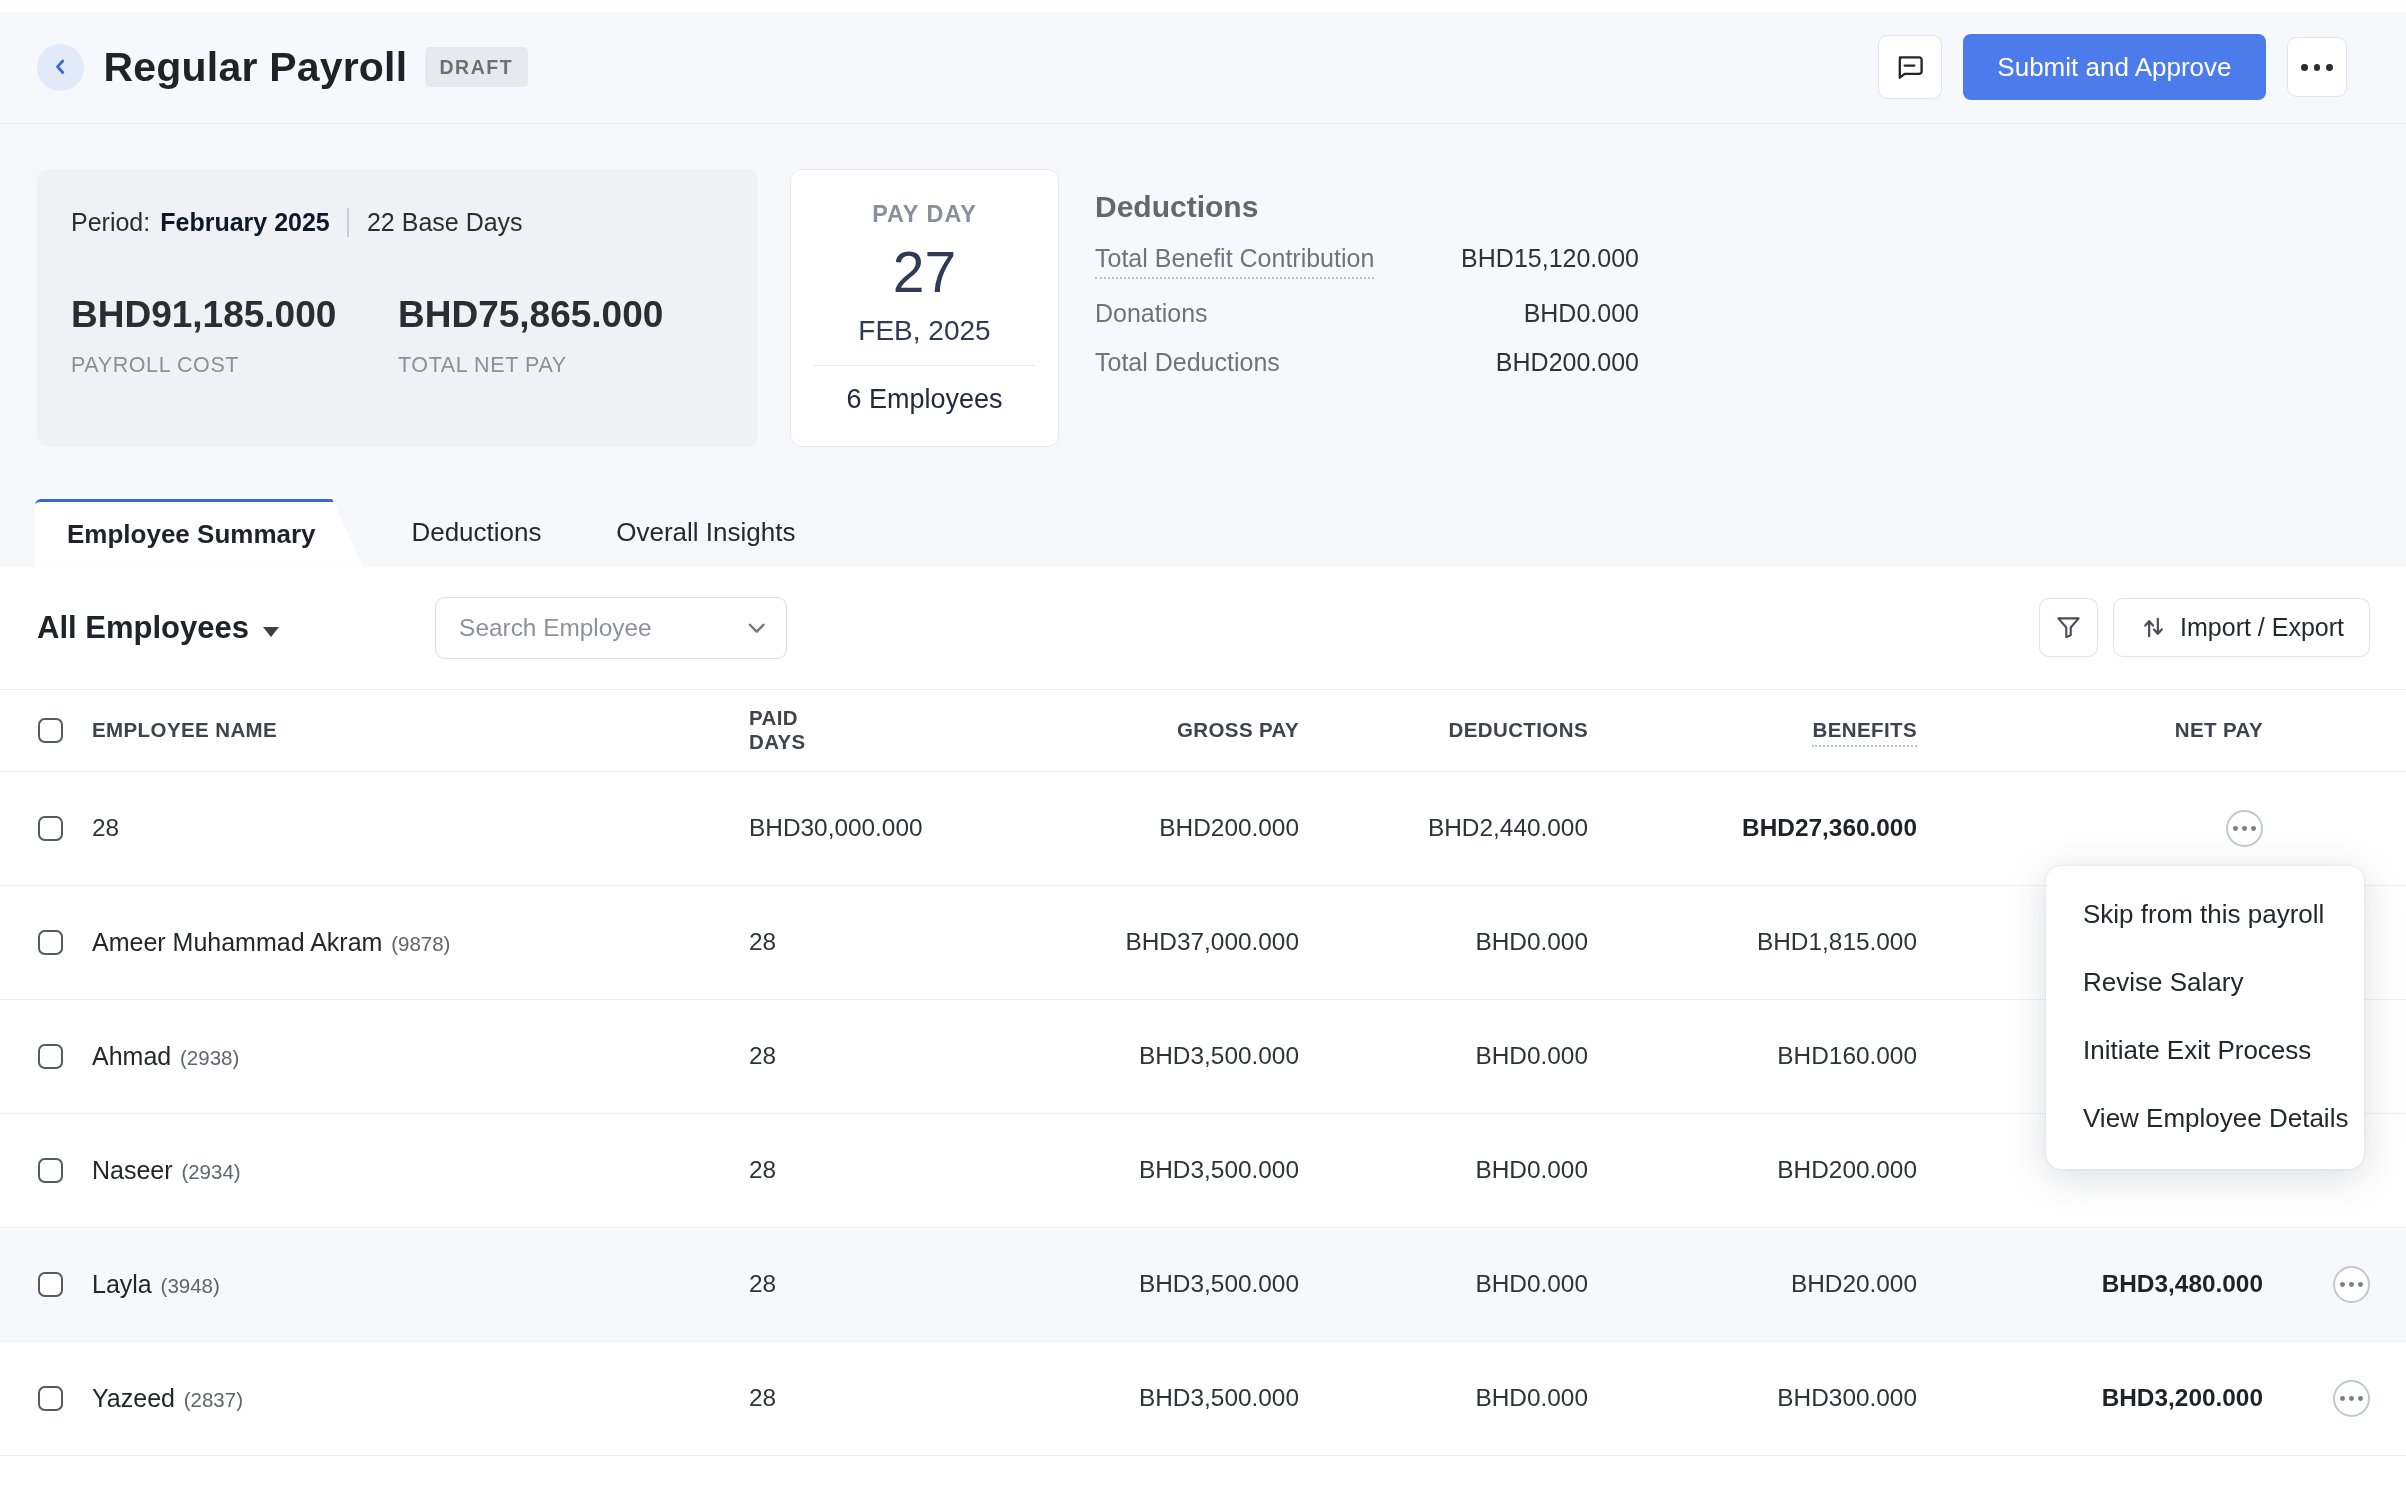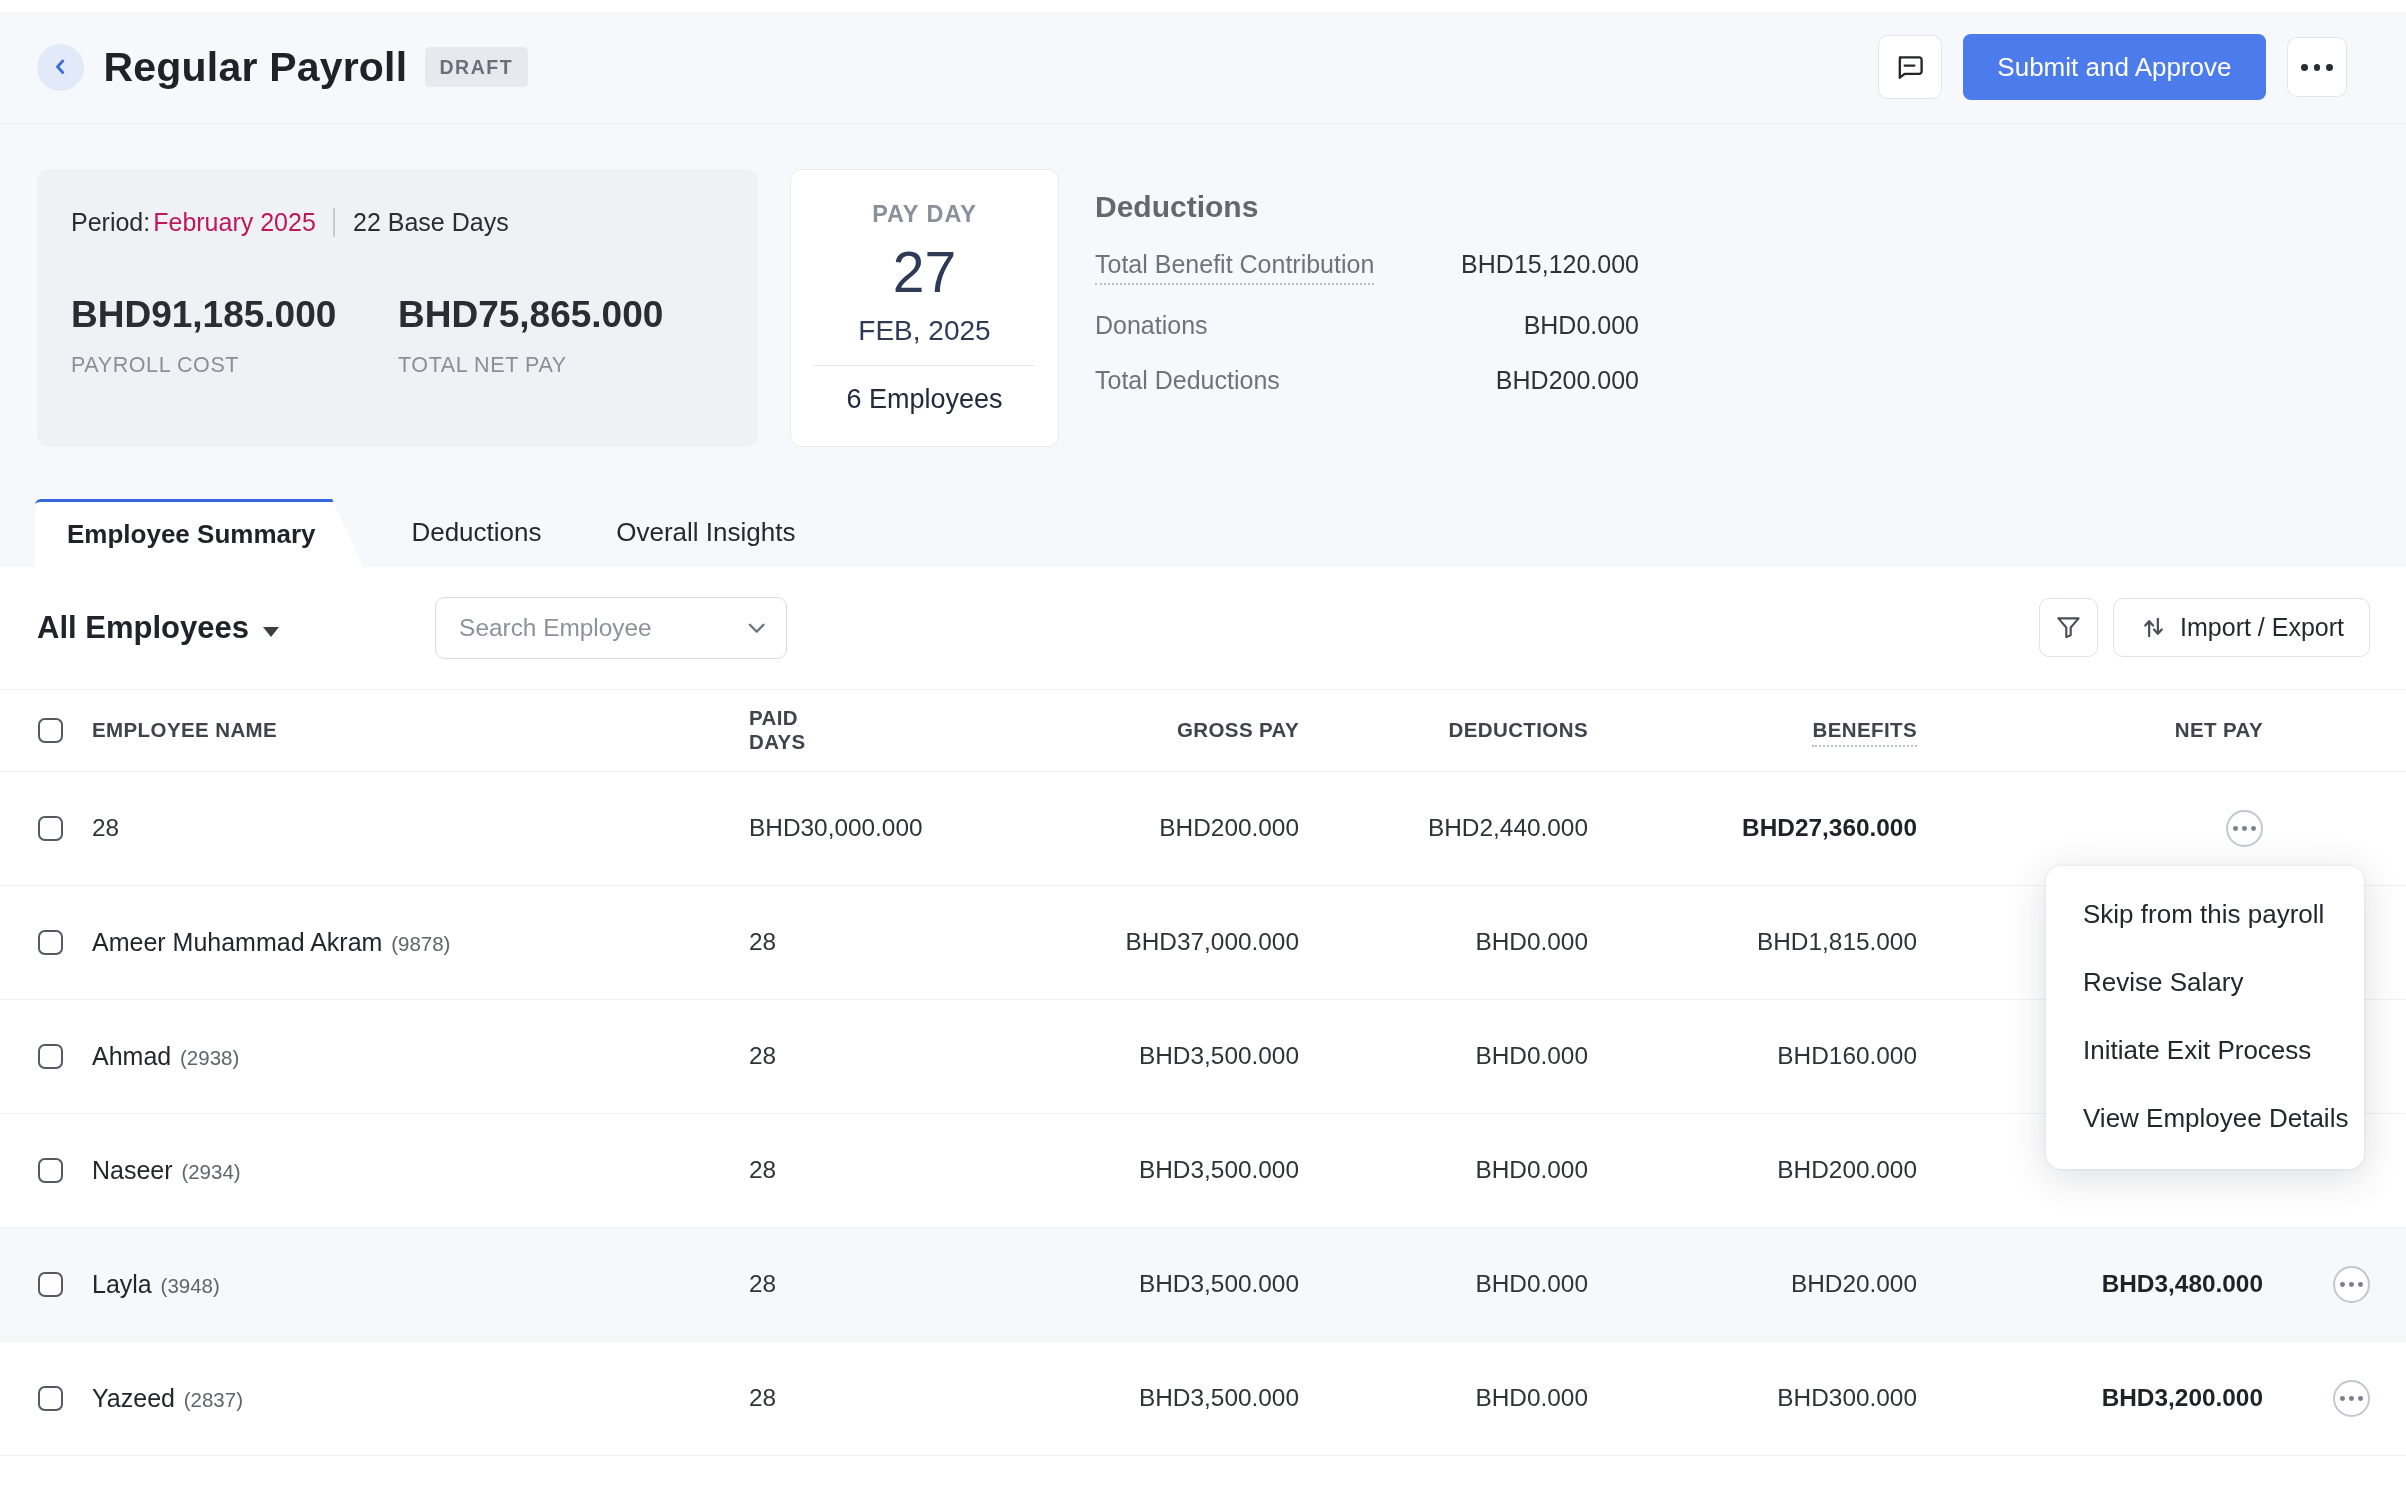--- a/index.html
+++ b/index.html
@@ -26,38 +26,38 @@
   .submit-btn { height:66px; padding:0 34px; margin:0 21.5px; background:#4C7CEC; border:none; border-radius:7.8px;
     color:#fff; font-size:26px; font-family:inherit; display:flex; align-items:center; cursor:pointer; }
   .dots { display:flex; gap:5.9px; }
   .dots i { width:6.8px; height:6.8px; border-radius:50%; background:#2A2D33; }
 
   
   .summary-row { display:flex; padding:45px 37px 0 37px; }
   .period-card { width:721px; height:278px; background:#EFF1F5; border-radius:11.7px; padding:39px 33px 0 34px; }
   .period-line { display:flex; align-items:center; font-size:25px; color:#2A2D33; }
   .period-label { color:#2A2D33; }
-  .period-value { font-weight:400; margin-left:3px; color:#be185d; }
+  .period-value { font-weight:700; margin-left:10px; color:#0f172a; }
   .vdiv { width:2px; height:29px; background:#C9CCD3; margin:0 17.6px; }
   .amounts { display:flex; margin-top:57px; }
   .amount { width:353px; }
   .amount-value { font-size:37px; font-weight:600; color:#2A2D33; }
   .amount-label { margin-top:17.6px; font-size:21.5px; color:#8A909B; letter-spacing:0.6px; }
 
   .payday-card { width:269px; height:278px; margin-left:32px; background:#fff; border:1px solid #E7E9ED;
     border-radius:11.7px; text-align:center; padding-top:31px; }
   .payday-label { font-size:23.4px; font-weight:600; letter-spacing:1px; color:#8A909B; }
   .payday-day { font-size:57px; font-weight:500; color:#2E3A56; margin-top:11.7px; }
   .payday-date { font-size:28px; color:#2E3A56; margin-top:9.8px; }
   .payday-sep { border:none; border-top:1px solid #E7E9ED; margin:17.6px 23.4px 0 23.4px; }
   .payday-emp { font-size:27px; font-weight:500; color:#232A3C; margin-top:18.5px; }
 
   .deductions-panel { margin-left:36px; width:544px; padding-top:21.5px; }
   .ded-title { font-size:30px; font-weight:600; color:#63676F; }
-  .ded-row { display:flex; justify-content:space-between; align-items:baseline; margin-top:26px; }
+  .ded-row { display:flex; justify-content:space-between; align-items:baseline; margin-top:20px; }
   .ded-label { font-size:25px; color:#6E747E; }
   .ded-label.dotted { border-bottom:2px dotted #B9BEC6; padding-bottom:3.9px; }
   .ded-value { font-size:25px; color:#2F3237; }
 
   
   .tab-bar { display:flex; align-items:flex-end; margin-top:52px; padding-left:35px; height:68px; }
   .tab { cursor:pointer; }
   .tab.active { width:328px; height:68px; background:#fff; border-top:3.9px solid #3468DE;
     border-top-left-radius:5.9px; display:flex; align-items:center; padding-left:32px;
     font-size:26px; font-weight:600; color:#1F2228;

